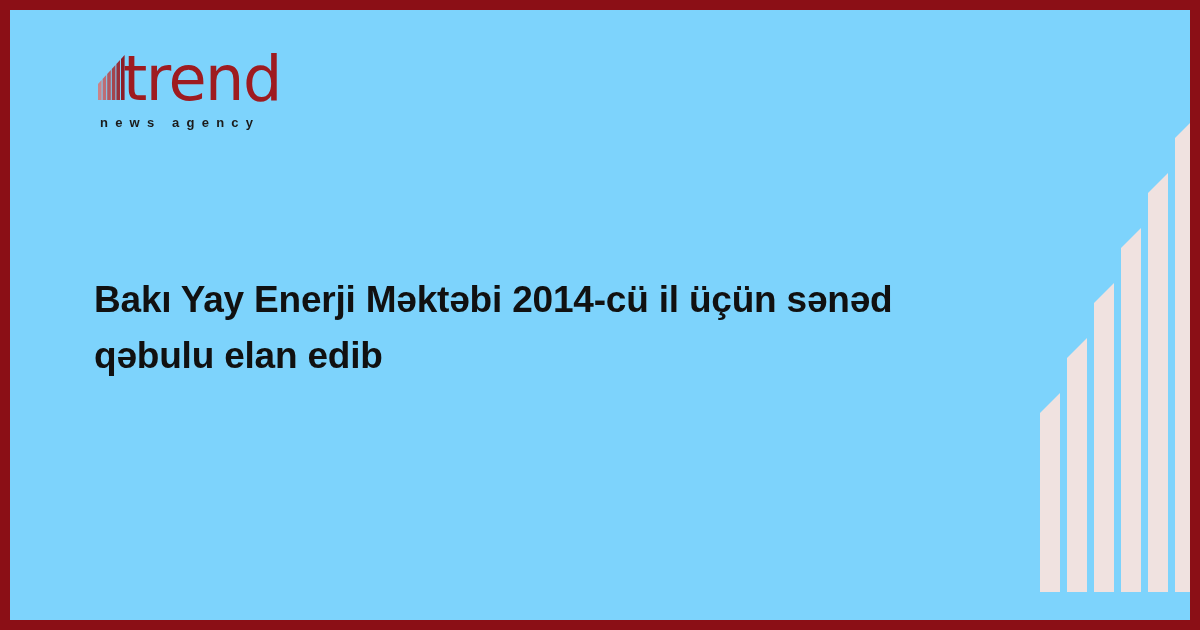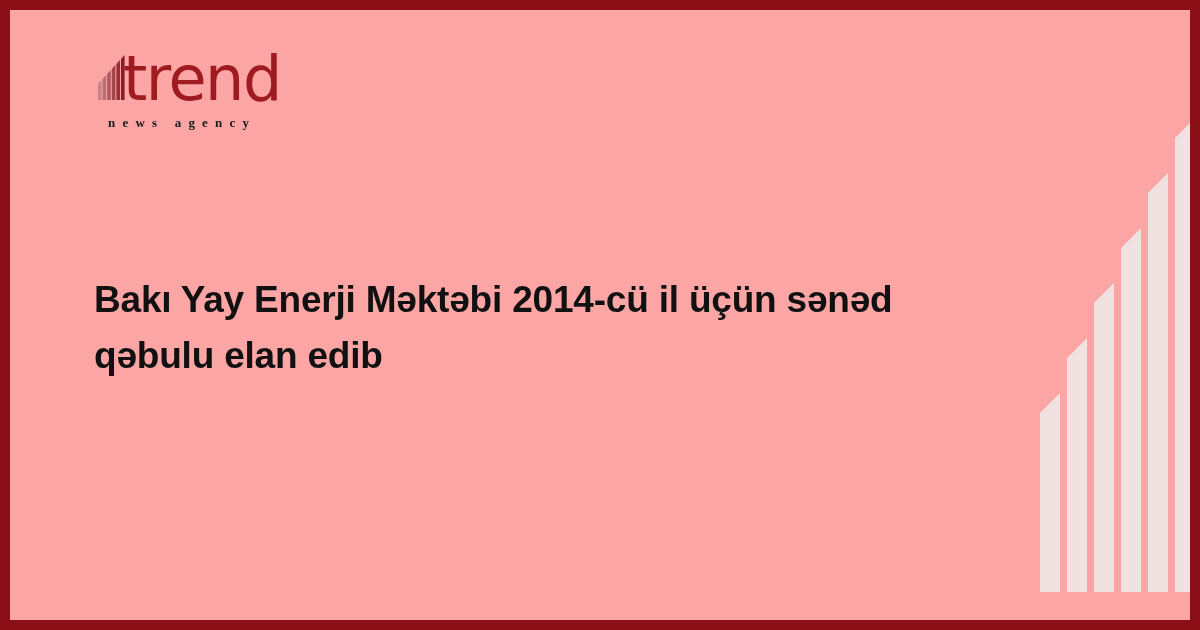--- a/index.html
+++ b/index.html
@@ -21,21 +21,21 @@
     width: 1200px;
     height: 630px;
     background: #8b0f16;
     padding: 10px 10px 10px 10px;
   }
 
   #card-inner {
     position: relative;
     width: 100%;
     height: 100%;
-    background: #fca5a5;
+    background: #7dd3fc;
     overflow: hidden;
   }
 
   
   #bars-watermark {
     position: absolute;
     right: 0px;
     top: 0px;
     width: 175px;
     height: 100%;
@@ -70,28 +70,28 @@
     font-size: 62px;
     line-height: 62px;
     font-weight: 400;
     color: #9e1b20;
     letter-spacing: -1.5px;
     font-family: "DejaVu Sans", sans-serif;
   }
 
   #logo-tagline {
     position: absolute;
-    left: 10px;
+    left: 2px;
     top: 68px;
     font-size: 13px;
     line-height: 14px;
     font-weight: 700;
     color: #1b1b1b;
     letter-spacing: 7.2px;
-    font-family: Liberation Serif, serif;
+    font-family: Liberation Sans, sans-serif;
   }
 
   
   #headline {
     position: absolute;
     left: 84px;
     top: 262px;
     width: 870px;
     font-size: 37px;
     line-height: 56px;

